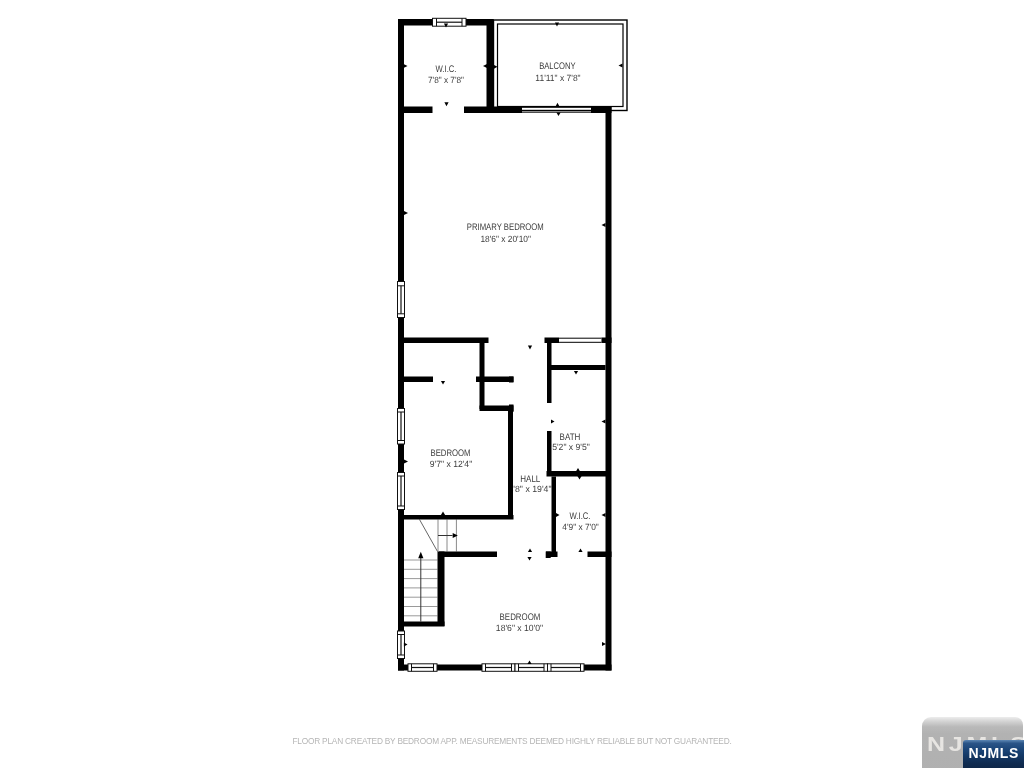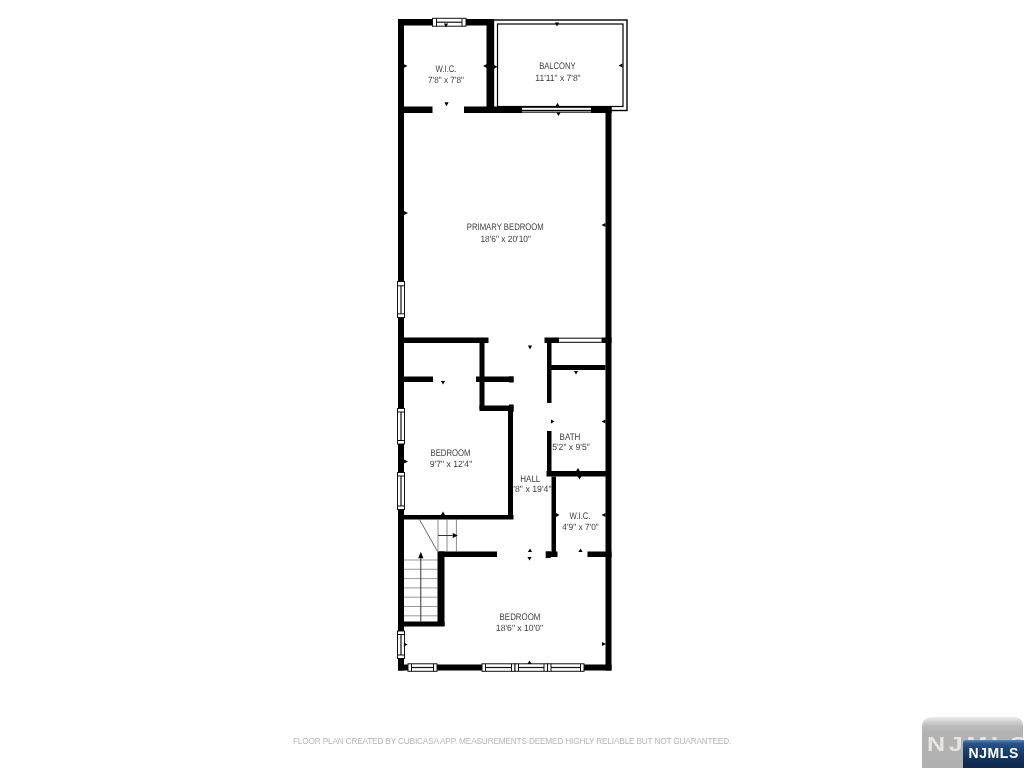--- a/index.html
+++ b/index.html
@@ -237,21 +237,21 @@
     <polygon points="580.5,548.5 578.4,552.1 582.6,552.1"></polygon>
     <polygon points="530,548.5 527.9,552.1 532.1,552.1"></polygon>
     <polygon points="529.5,560.5 527.4,556.9 531.6,556.9"></polygon>
     <polygon points="606,644 602,641.9 602,646.1"></polygon>
     <polygon points="407.5,644.5 403.9,642.4 403.9,646.6"></polygon>
     <polygon points="529.5,660.5 527.4,664.1 531.6,664.1"></polygon>
   </g>
 </svg>
 
 
-<div class="footer">FLOOR PLAN CREATED BY CUBICASA APP. MEASUREMENTS DEEMED HIGHLY RELIABLE BUT NOT GUARANTEED.</div>
+<div class="footer">FLOOR PLAN CREATED BY BEDROOM APP. MEASUREMENTS DEEMED HIGHLY RELIABLE BUT NOT GUARANTEED.</div>
 
 
 <div class="graybox">
     <span class="graytxt">NJMLS</span>
   </div>
 
 <div class="bluebox">
     <span class="bluetxt">NJMLS</span>
   </div>
 

